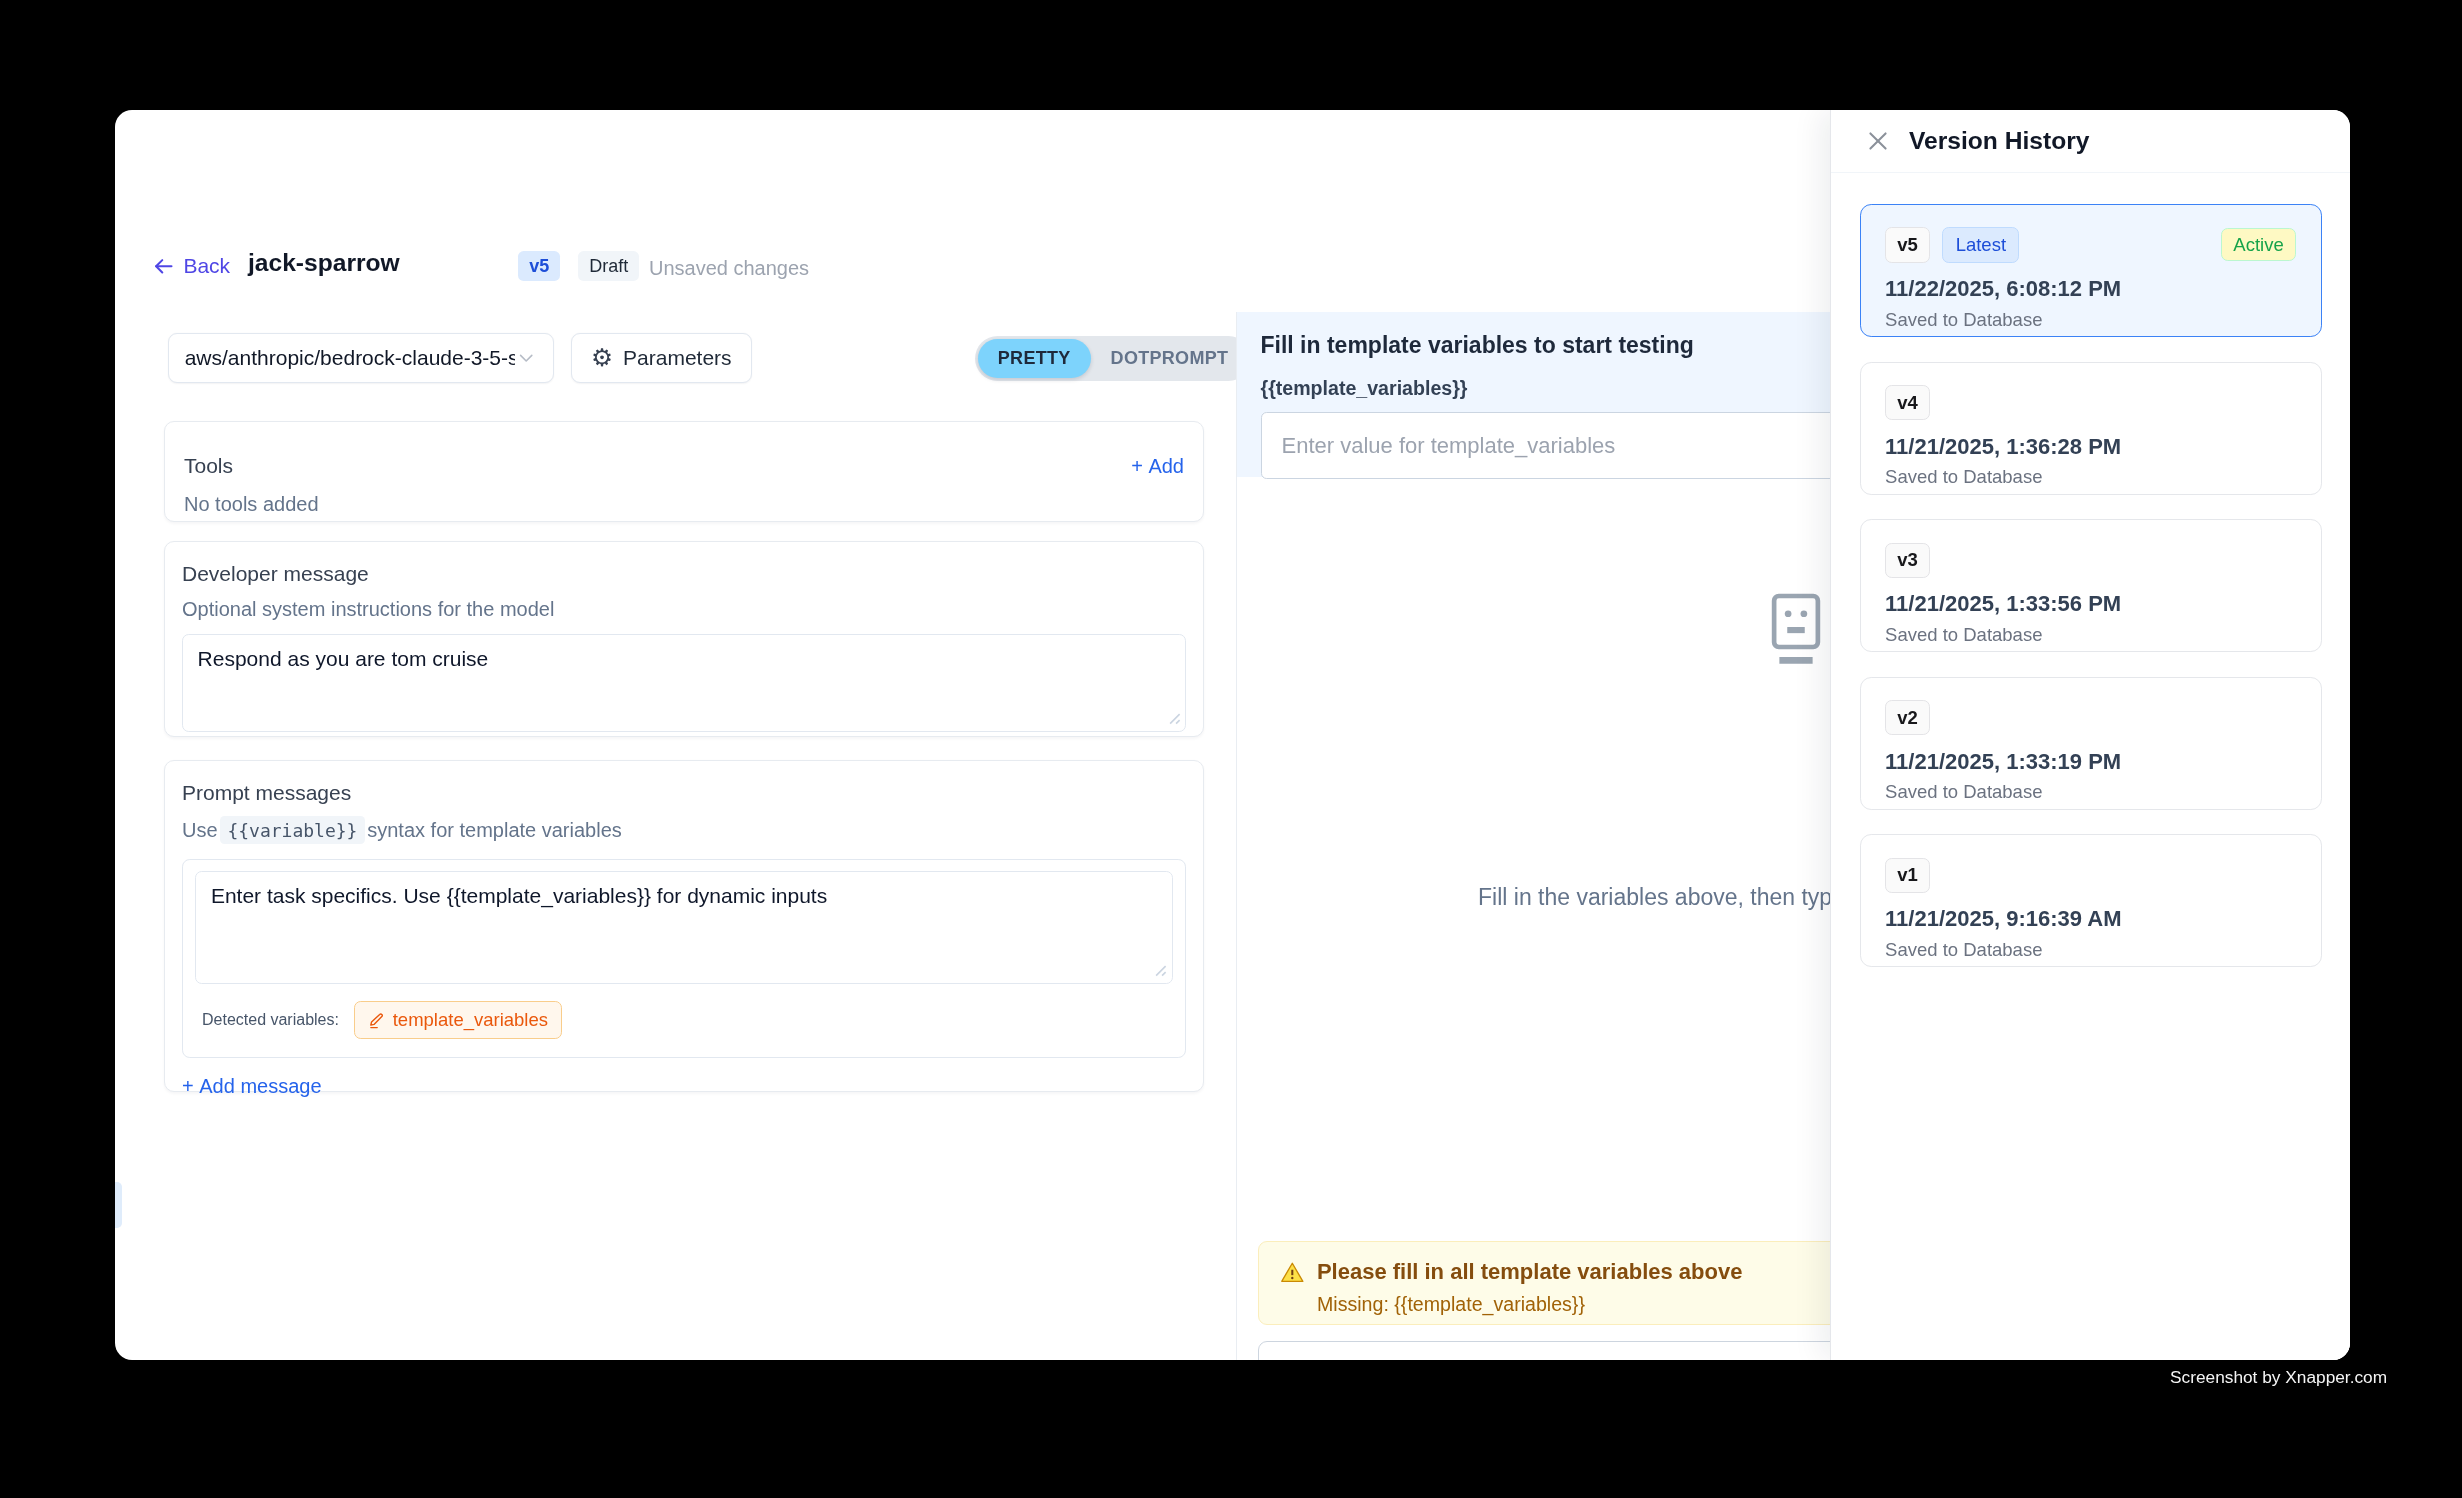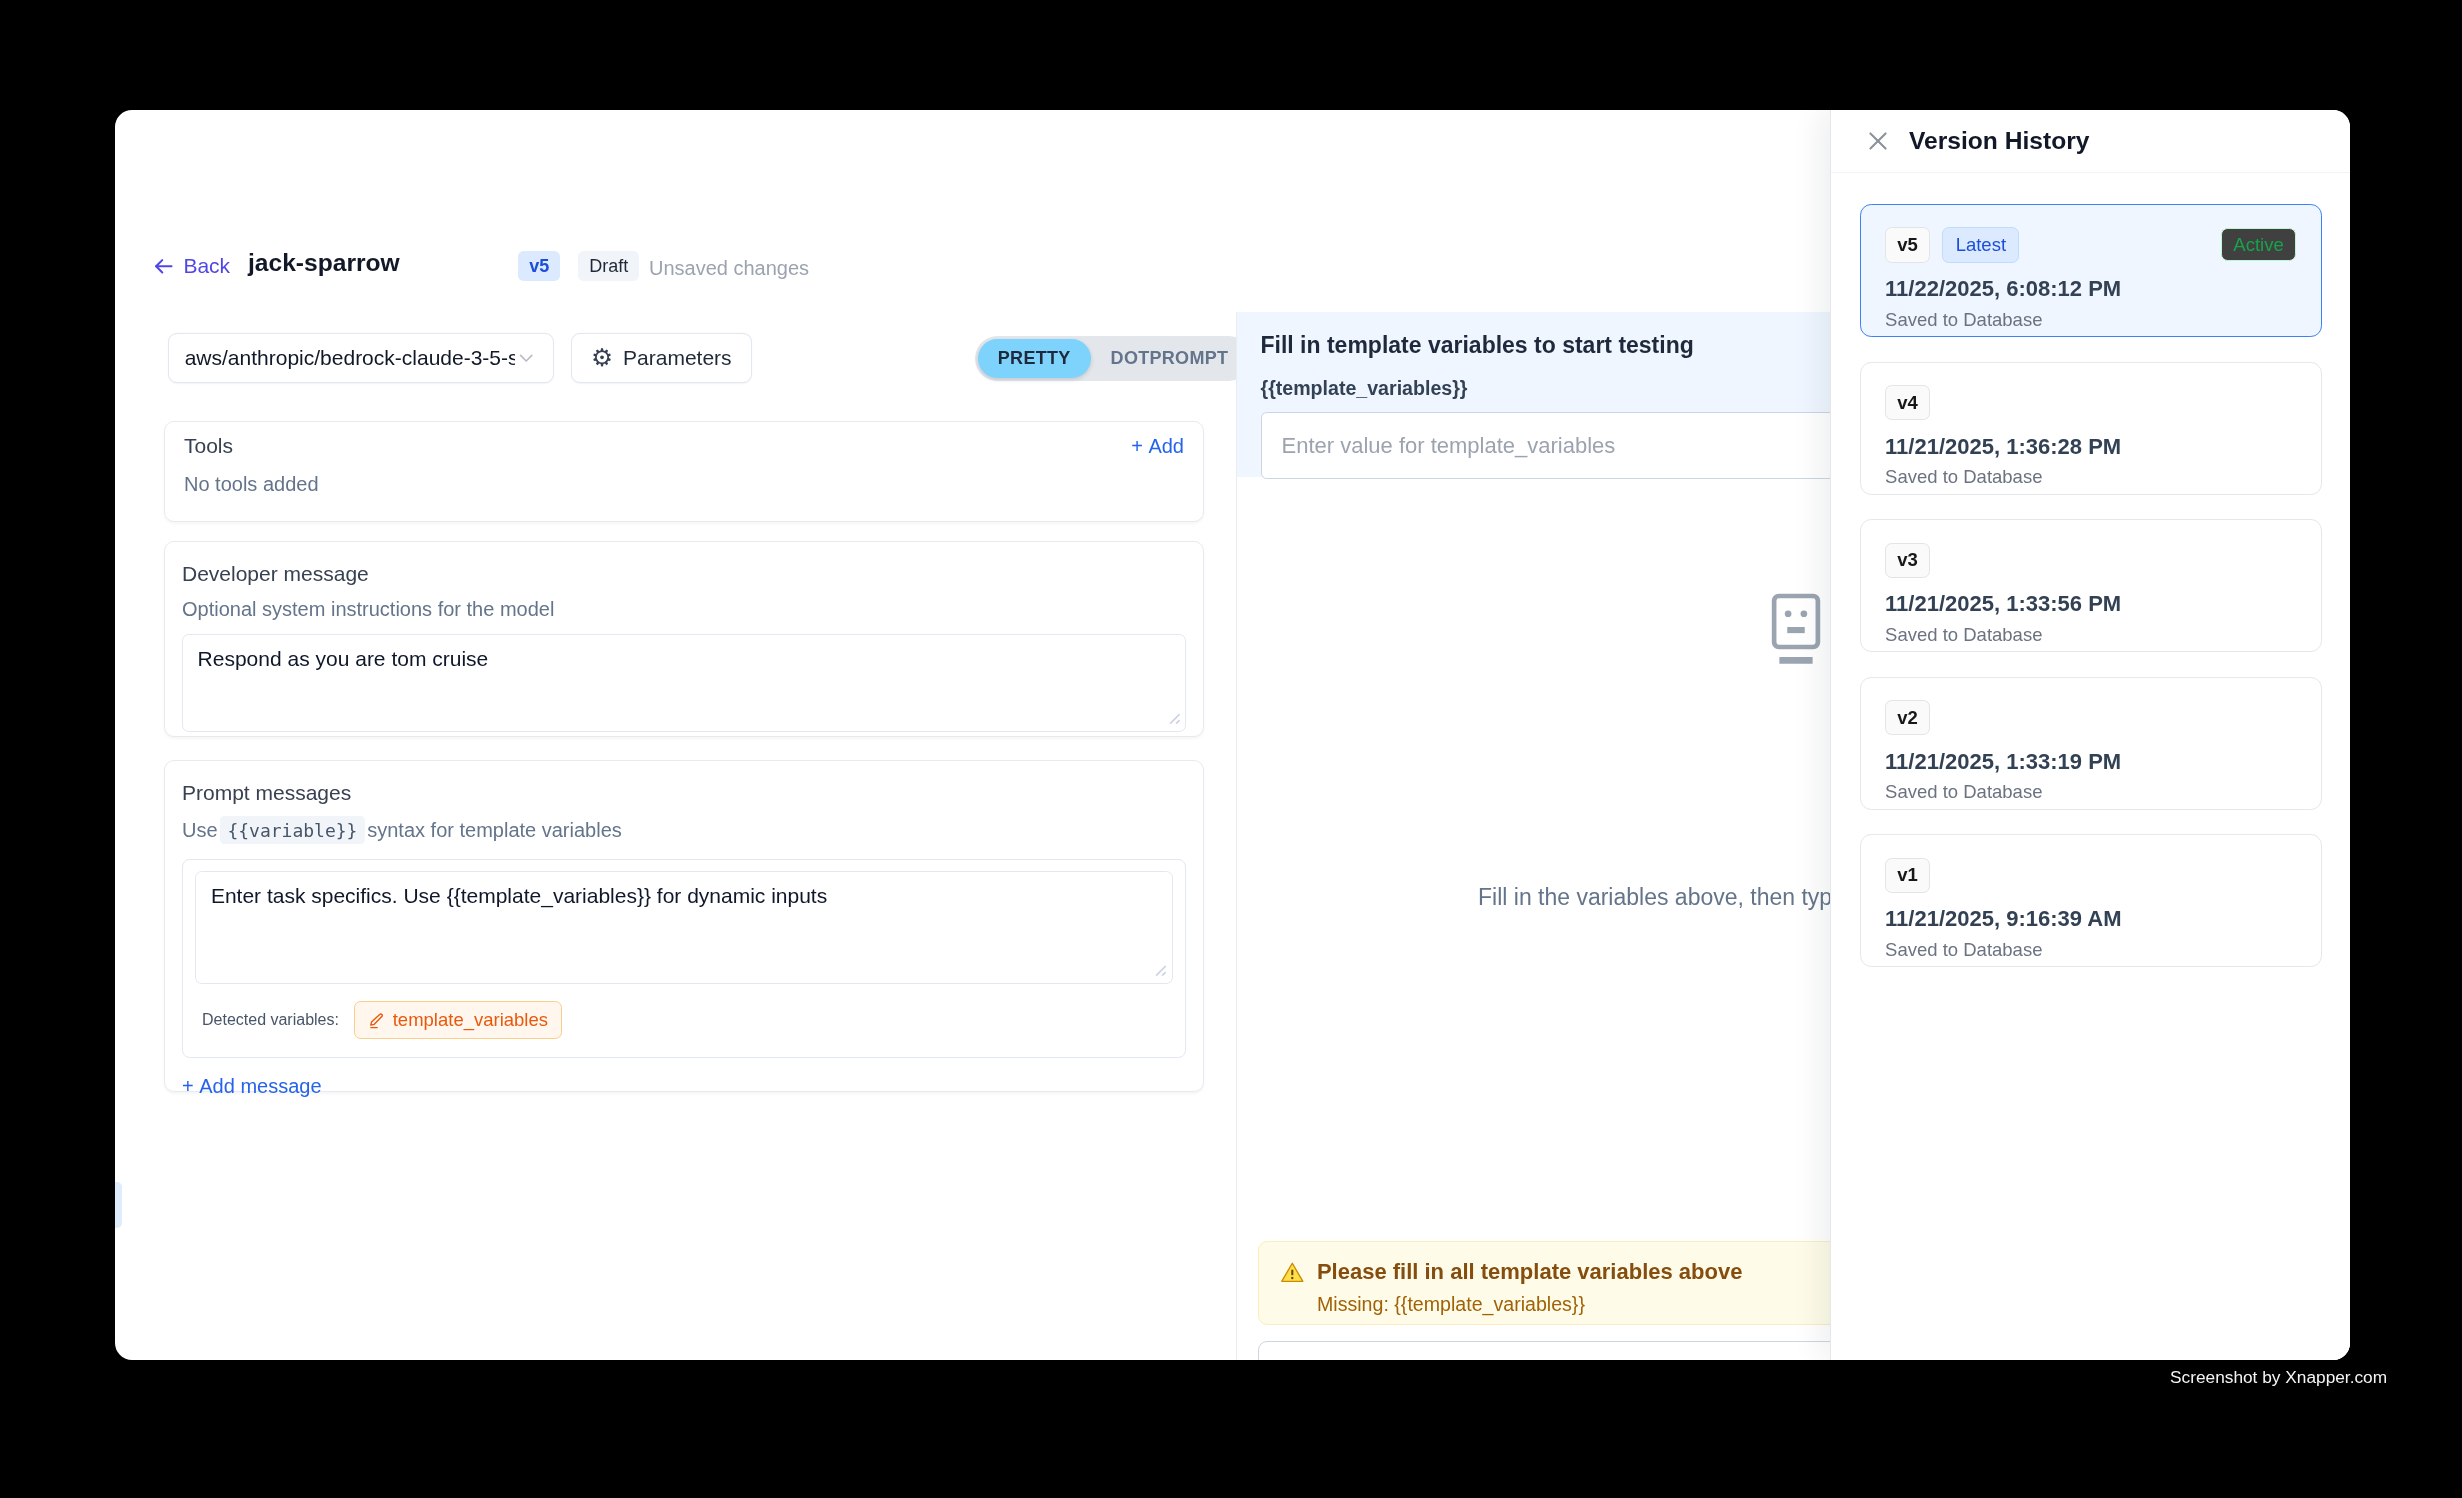--- a/index.html
+++ b/index.html
@@ -36,21 +36,21 @@
   .toggle .inactive { color:#64748b; font-weight:600; }
 
   
   .card { position:absolute; left:49px; width:1040px; background:#fff;
           border:1.1px solid #e7ebf0; border-radius:10px; box-shadow:0 1.1px 2.8px rgba(15,23,42,.04); }
   .sec-label { font-size:21px; font-weight:500; color:#374151; }
   .gray-text { font-size:20px; color:#64748b; }
   .add-link { display:flex; align-items:center; gap:5.6px; color:#2563eb; font-size:20px;
               font-weight:500; cursor:pointer; }
 
-  .tools-card { top:311px; height:101px; padding:12px 19px; }
+  .tools-card { top:311px; height:101px; padding:32px 19px; }
   .tools-head { display:flex; justify-content:space-between; align-items:center; }
   .tools-empty { margin-top:14.6px; }
 
   .dev-card { top:431px; height:196px; padding:20px 17px; }
   .dev-sub { margin-top:12.3px; font-size:20px; color:#64748b; }
   .ta-wrap { position:relative; }
   .ta-wrap textarea { width:100%; border:1.1px solid #e2e8f0; border-radius:6.7px; resize:none;
         font-family:"Liberation Sans", sans-serif; font-size:21px; color:#0f172a;
         padding:12.3px 14.6px; outline:none; background:#fff; }
   .resize-h { position:absolute; right:4.5px; bottom:5.6px; pointer-events:none; }
@@ -107,21 +107,21 @@
   .vh-close { cursor:pointer; display:flex; }
   .vh-list { padding:31px 28.5px; display:flex; flex-direction:column; gap:24.6px; }
   .v-card { border:1.1px solid #e5e7eb; border-radius:11.2px; padding:22.4px 24.6px; height:133px;
             background:#fff; cursor:pointer; }
   .v-card.active { background:#eff6ff; border:1.7px solid #3b82f6; }
   .v-row { display:flex; align-items:center; gap:12.3px; }
   .v-num { font-size:18.5px; font-weight:600; color:#18181b; background:#fafafa;
            border:1.1px solid #e4e4e7; border-radius:6.7px; padding:5.6px 11.2px; }
   .v-latest { font-size:18.5px; font-weight:500; color:#1d4ed8; background:#dbeafe;
            border:1.1px solid #bfdbfe; border-radius:6.7px; padding:5.6px 12.3px; }
-  .v-active { margin-left:auto; font-size:18.5px; font-weight:500; color:#16a34a; background:#404040;
+  .v-active { margin-left:auto; font-size:18.5px; font-weight:500; color:#16a34a; background:#fef9c3;
            border:1.1px solid #bbf7d0; border-radius:6.7px; padding:4.5px 11.2px; }
   .v-time { margin-top:13.4px; font-size:22px; font-weight:600; color:#334155; }
   .v-saved { margin-top:6.7px; font-size:18.5px; color:#6b7280; }
 
   .watermark { position:absolute; left:2170px; top:1367px; font-size:17.3px; color:#f5f5f5; font-weight:500; }
 </style>
 </head>
 <body>
 
 <div class="window">

